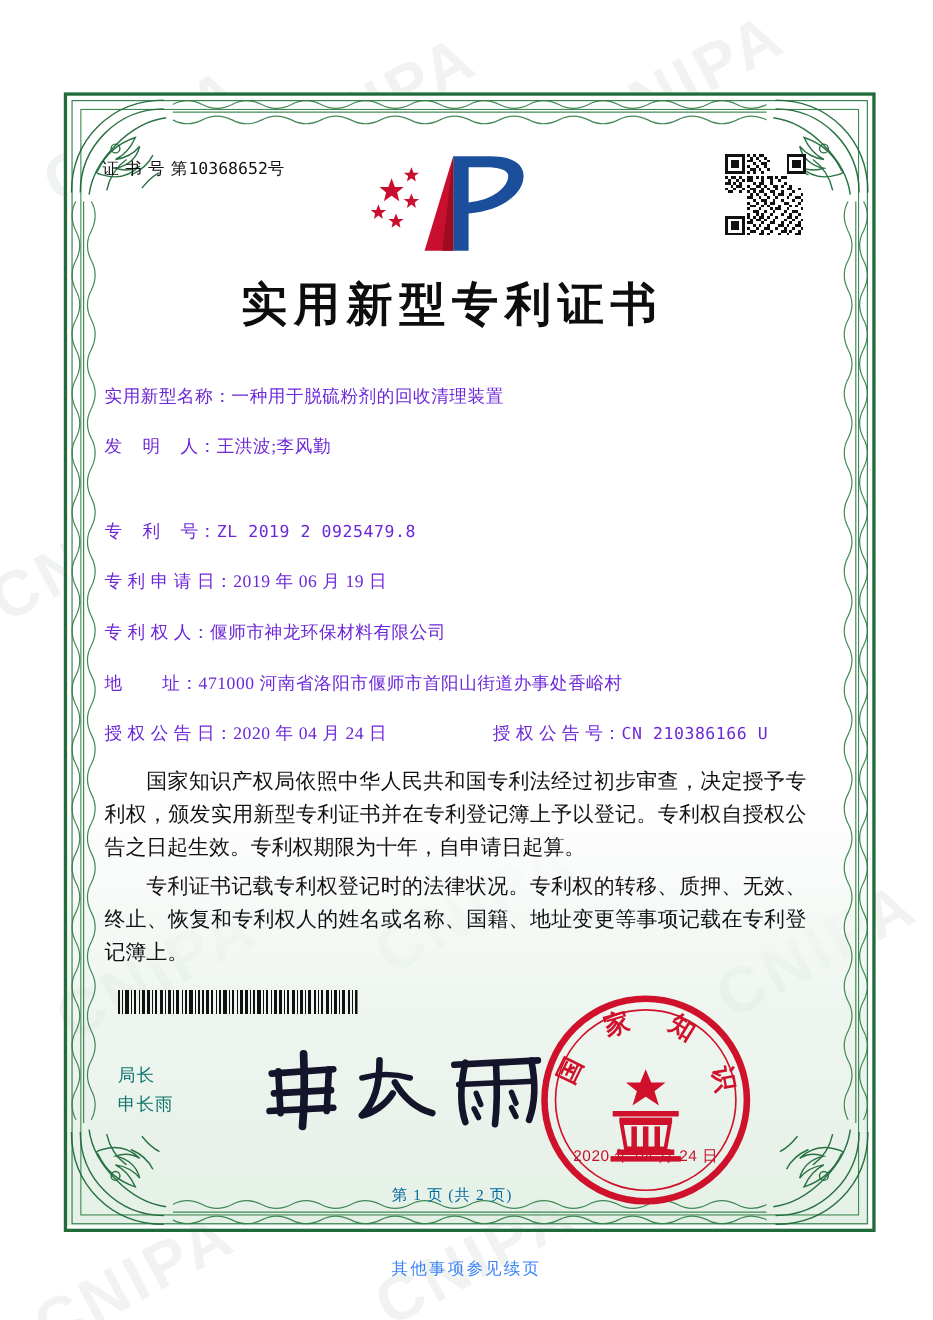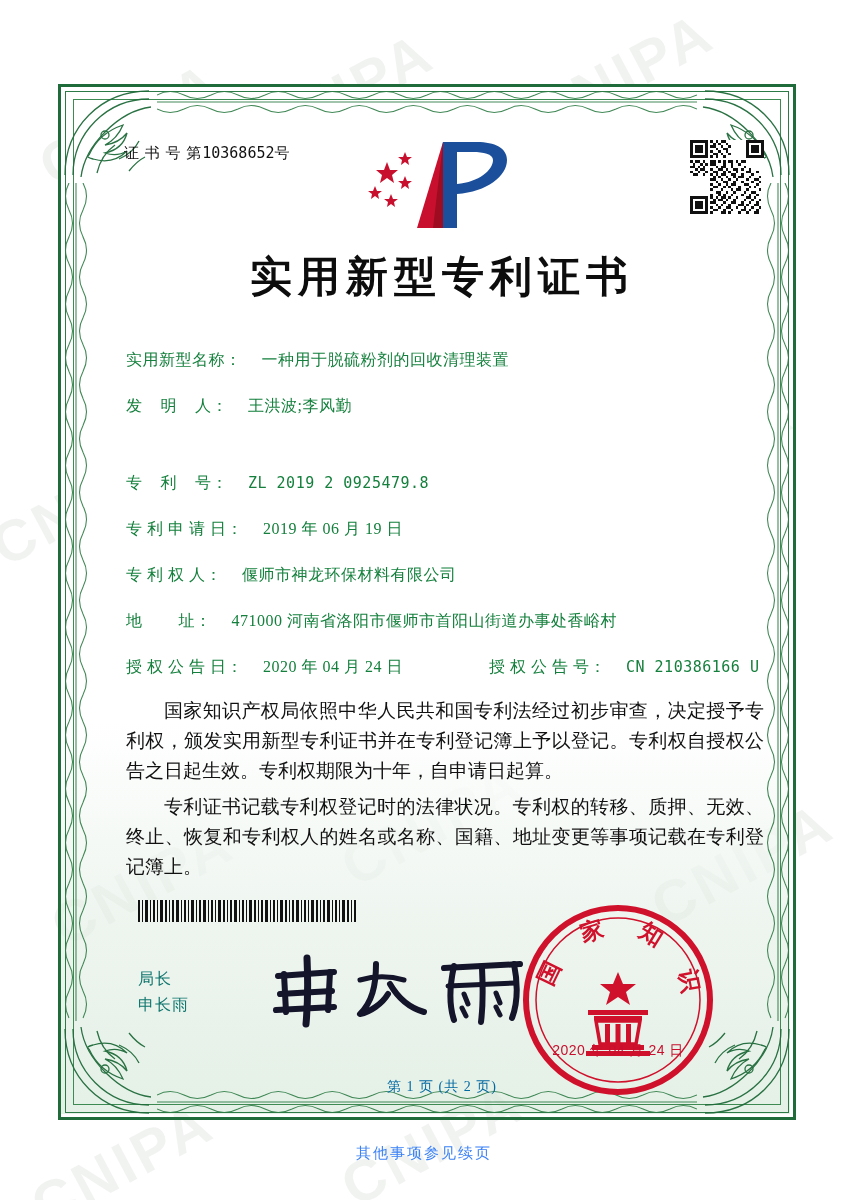--- a/index.html
+++ b/index.html
@@ -88,21 +88,21 @@
     bottom: 96px;
     width: 26px;
     opacity: 0.9;
   }
   .edge-left { left: 2px; }
   .edge-right { right: 2px; transform: scaleX(-1); }
 
   
   .content {
     position: absolute;
-    left: 76px;
+    left: 45px;
     top: 84px;
     width: 732px;
     height: 1030px;
     z-index: 3;
   }
   .cert-no {
     position: absolute;
     left: 48px;
     top: 60px;
     font-size: 15px;
@@ -141,37 +141,36 @@
     position: absolute;
     left: 50px;
     top: 266px;
     right: 44px;
   }
   .field {
     display: flex;
     align-items: baseline;
     margin-bottom: 25px;
     font-size: 16px;
-    color: #15803d;
-    gap: 20px;
+    color: #6d28d9;
   }
   .field .lbl {
     flex: 0 0 auto;
     white-space: pre;
     letter-spacing: 0.5px;
   }
   .field .val {
     flex: 1 1 auto;
     letter-spacing: 0.5px;
   }
   .field.two-col .val {
     flex: 0 0 auto;
   }
   .field .lbl2 {
-    margin-left: 66px;
+    margin-left: 96px;
     white-space: pre;
   }
 
   .paras {
     position: absolute;
     left: 50px;
     right: 44px;
     top: 612px;
     font-size: 19px;
     line-height: 30px;

